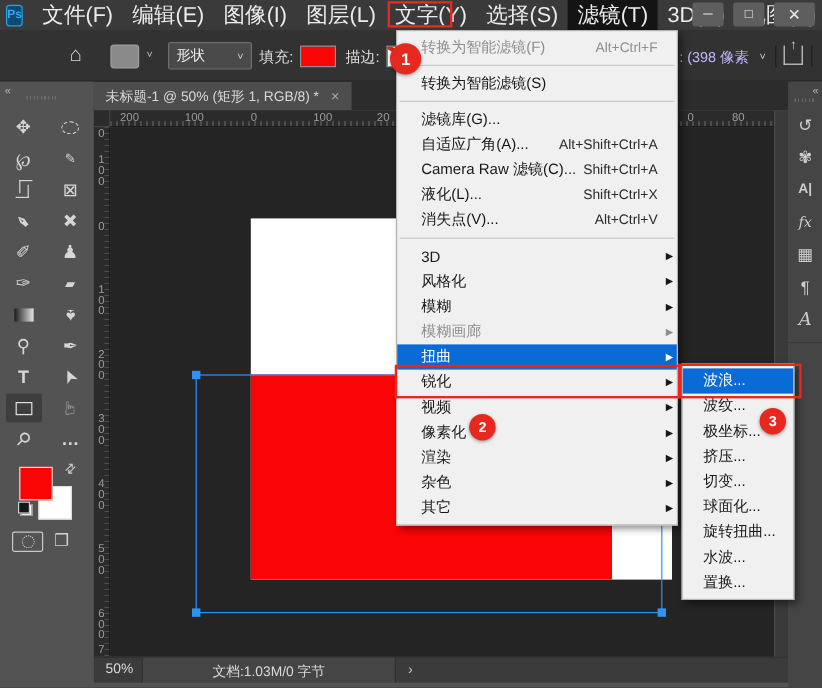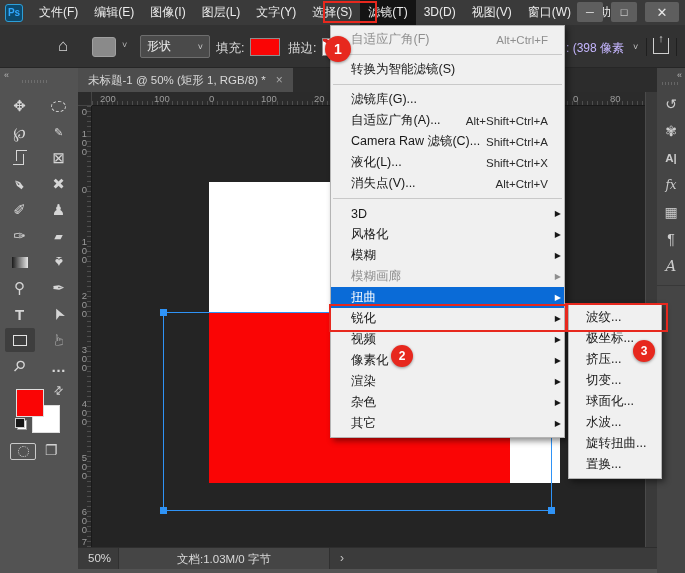--- a/index.html
+++ b/index.html
@@ -7,21 +7,21 @@
   body { position:relative; background:#535353; font-family:"Liberation Sans",sans-serif;
          -webkit-font-smoothing:antialiased; }
 
   
   .titlebar { position:absolute; left:0; top:0; width:685px; height:25px; background:#3a3a3a;
               display:flex; align-items:center; z-index:20; }
   .ps-logo { width:18px; height:18px; margin:0 8px 0 5px; background:#0c4a6e; border:1px solid #2d9fd8;
              border-radius:3px; color:#31a8ff; font-size:10px; font-weight:bold;
              display:flex; align-items:center; justify-content:center; }
   .tb-menus { display:flex; height:25px; }
-  .tb-menu { padding:0 8px; line-height:25px; font-size:12px; color:#ececec; white-space:nowrap; }
+  .tb-menu { padding:0 8px; line-height:25px; font-size:18px; color:#ececec; white-space:nowrap; }
   .tb-menu.active { background:#141414; }
   .win-controls { position:absolute; right:6px; top:2px; display:flex; gap:8px; }
   .win-btn { width:26px; height:20px; background:#5e5e5e; border-radius:2px; color:#e8e8e8;
              font-size:11px; display:flex; align-items:center; justify-content:center; }
   .win-btn.close { width:34px; font-size:13px; }
 
   
   .optionsbar { position:absolute; left:0; top:25px; width:685px; height:43px; background:#323232;
                 border-bottom:1px solid #262626; z-index:5; }
   .optionsbar .home { position:absolute; left:58px; top:11px; color:#d6d6d6; font-size:17px; }
@@ -357,21 +357,21 @@
   <div class="doc-field">
     <span>文档:1.03M/0 字节</span>
   </div>
   <span class="status-chev">›</span>
 </div>
 <div class="bottom-strip"></div>
 
 <div class="menu filter-menu">
 
 <div class="mi dis">
-      <span class="mi-label">自适应广角(F)</span>
+      <span class="mi-label">转换为智能滤镜(F)</span>
       <span class="mi-shortcut">Alt+Ctrl+F</span>
       <span class="mi-arrow"></span>
     </div>
     <div class="sep"></div>
     <div class="mi">
       <span class="mi-label">转换为智能滤镜(S)</span>
       <span class="mi-shortcut"></span>
       <span class="mi-arrow"></span>
     </div>
     <div class="sep"></div>
@@ -453,40 +453,43 @@
     </div>
     <div class="mi">
       <span class="mi-label">其它</span>
       <span class="mi-shortcut"></span>
       <span class="mi-arrow">▶</span>
     </div>
   </div>
 
 <div class="menu distort-menu">
 
+<div class="mi hl">
+      <span class="mi-label">波浪...</span>
+    </div>
     <div class="mi">
       <span class="mi-label">波纹...</span>
     </div>
     <div class="mi">
       <span class="mi-label">极坐标...</span>
     </div>
     <div class="mi">
       <span class="mi-label">挤压...</span>
     </div>
     <div class="mi">
       <span class="mi-label">切变...</span>
     </div>
     <div class="mi">
       <span class="mi-label">球面化...</span>
     </div>
     <div class="mi">
+      <span class="mi-label">旋转扭曲...</span>
+    </div>
+    <div class="mi">
       <span class="mi-label">水波...</span>
-    </div>
-    <div class="mi">
-      <span class="mi-label">旋转扭曲...</span>
     </div>
     <div class="mi">
       <span class="mi-label">置换...</span>
     </div>
   </div>
 
 <div class="ann-rect ann-filter"></div>
 <div class="ann-rect ann-distort"></div>
 <div class="ann-rect ann-wave"></div>
 <div class="ann-badges">

